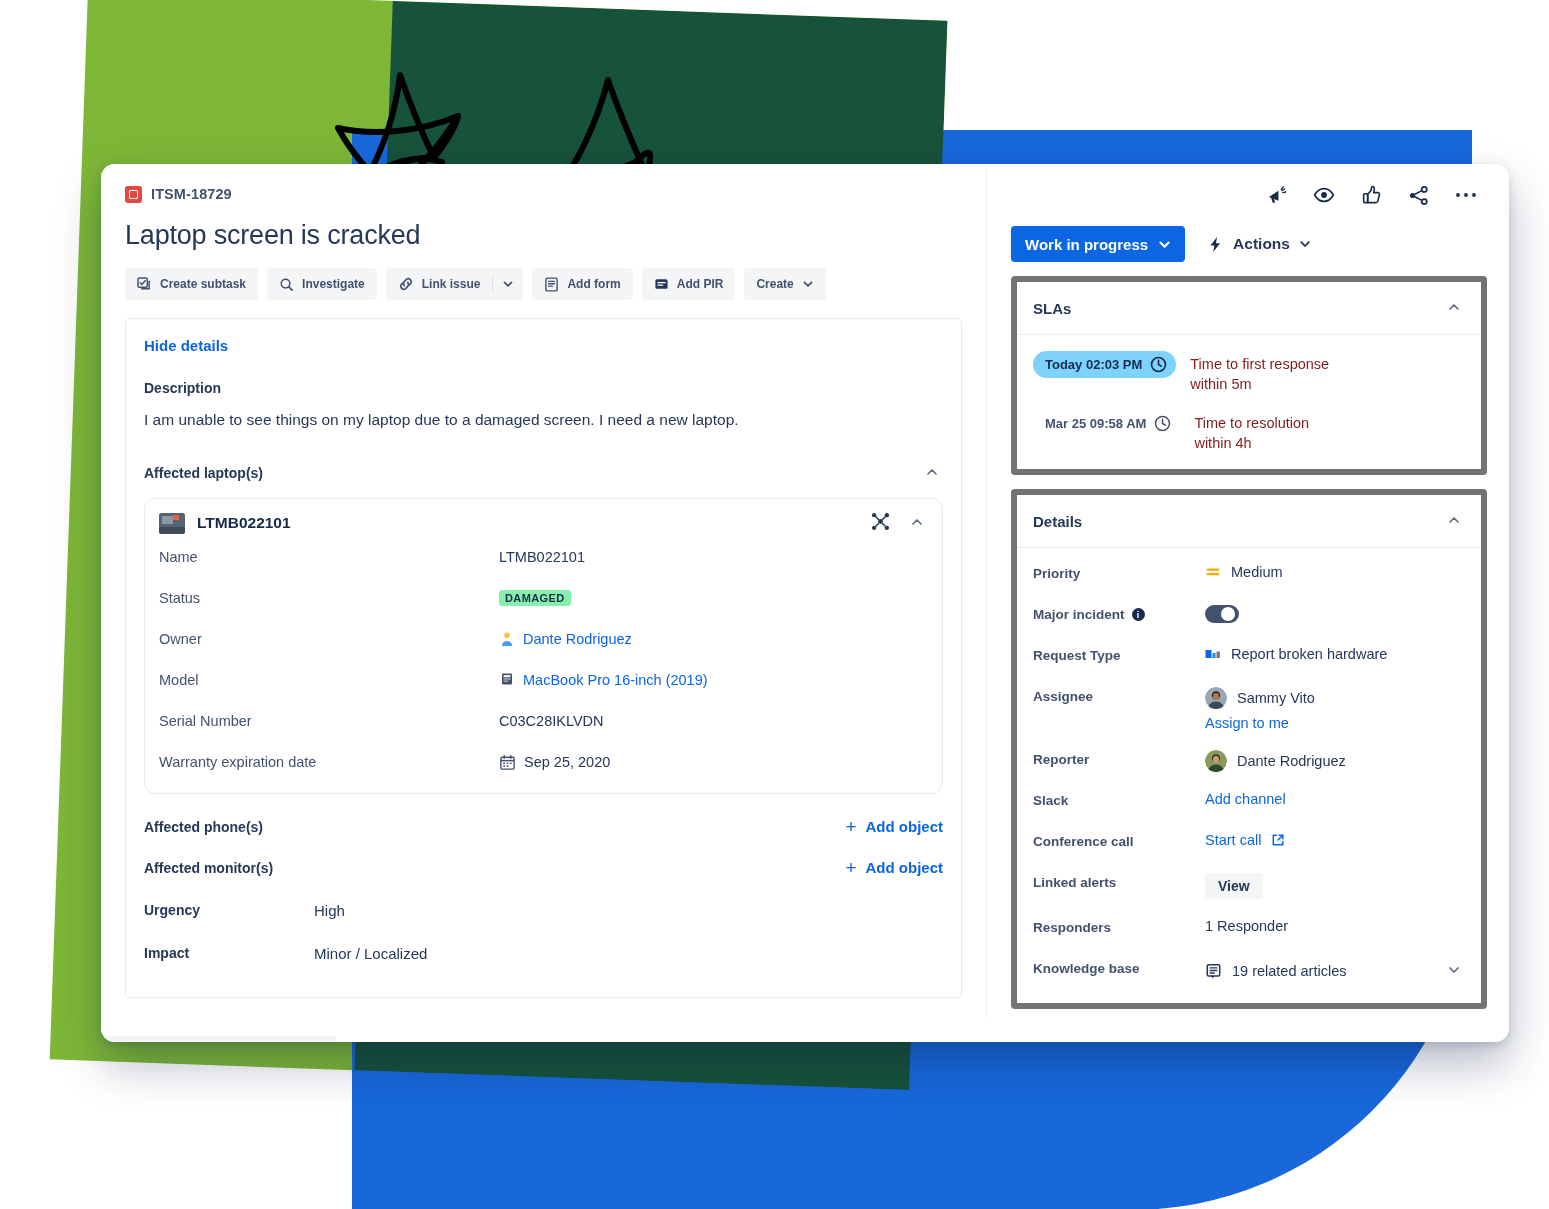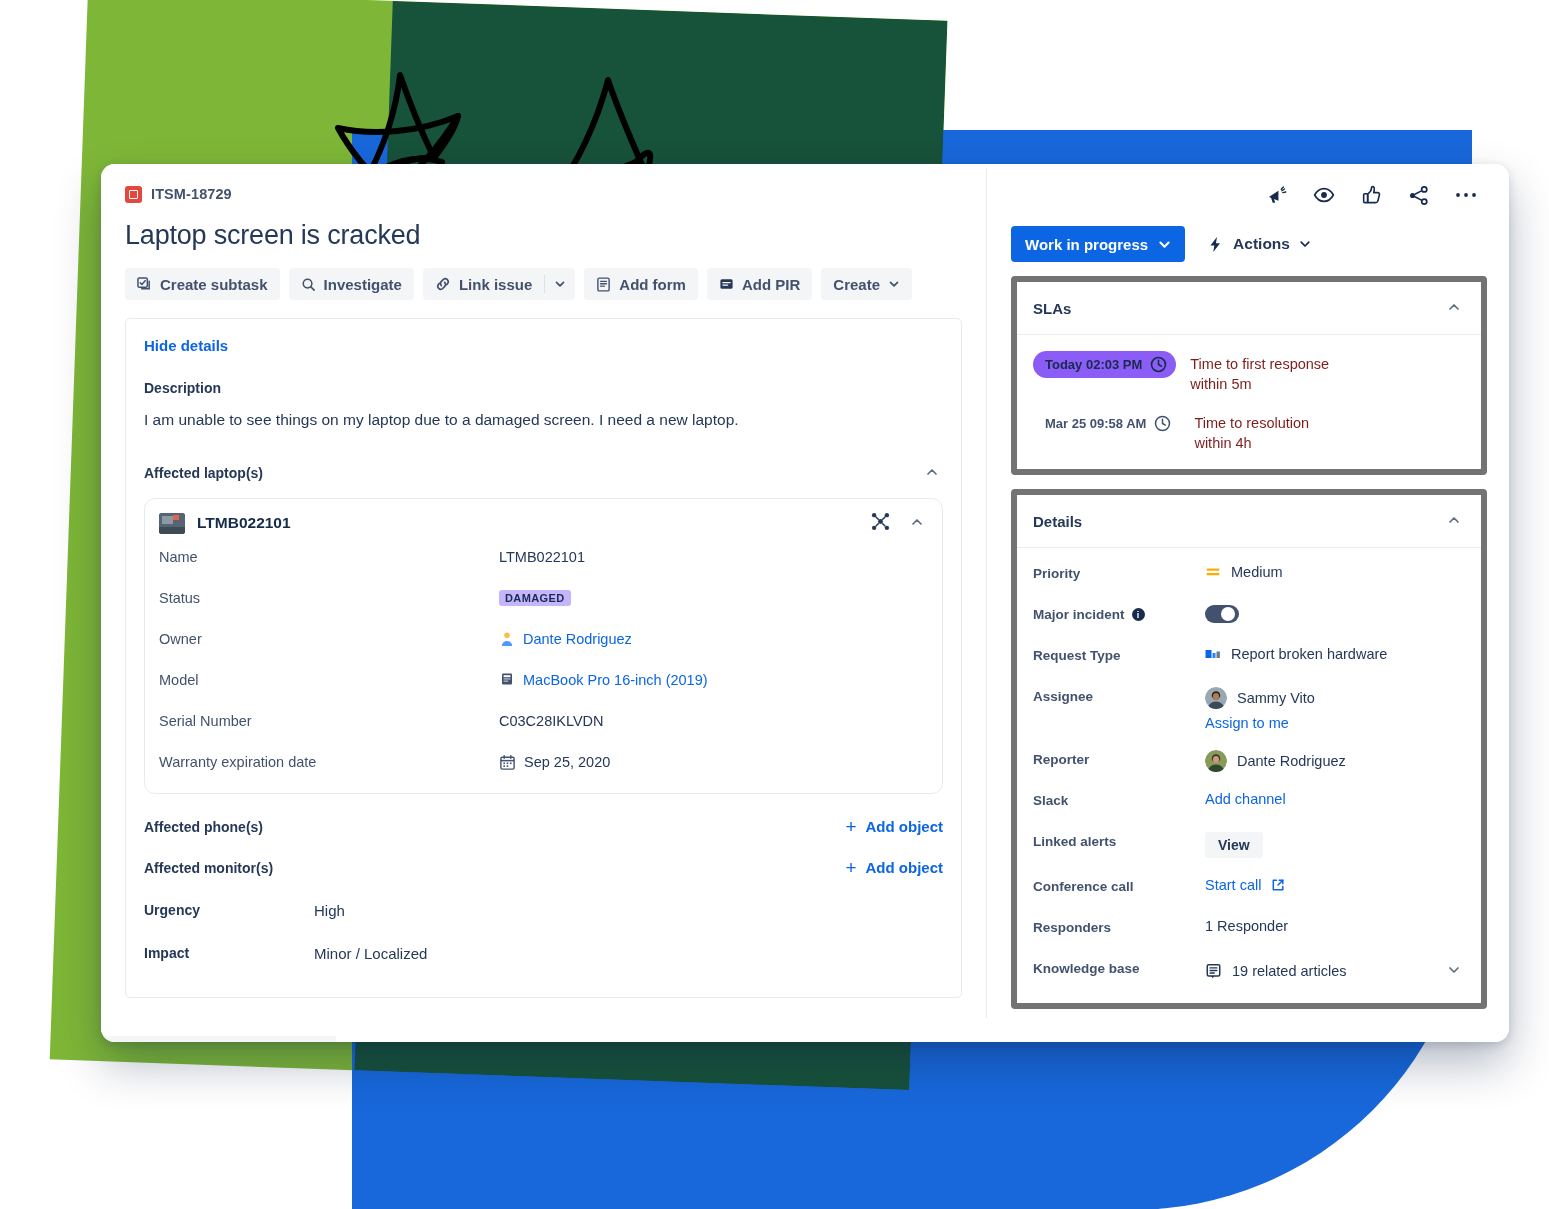--- a/index.html
+++ b/index.html
@@ -64,21 +64,21 @@
     font-size: 27px; line-height:34px; font-weight:400; color:#253858;
     letter-spacing:-0.2px;
   }
 
   
   .toolbar { display:flex; align-items:center; gap:9px; margin-top:16px; }
   .tbtn {
     display:flex; align-items:center; gap:8px;
     height:32px; padding:0 12px;
     background:#F4F5F7; border:none; border-radius:4px;
-    font-size:15px; color:#42526E; font-weight:600; cursor:pointer;
+    font-size:12px; color:#42526E; font-weight:600; cursor:pointer;
     white-space:nowrap;
   }
   .split { display:flex; align-items:center; background:#F4F5F7; border-radius:4px; height:32px; }
   .split .tbtn { background:transparent; }
   .split-sep { width:1px; height:18px; background:#DFE1E6; }
   .caret-btn { width:30px; height:32px; display:flex; align-items:center; justify-content:center; cursor:pointer; background:transparent; border:none;}
 
   
   .card {
     margin-top:18px;
@@ -109,21 +109,21 @@
   .obj-card { margin-top:13px; border:1px solid #E8EAED; border-radius:11px; overflow:hidden; }
   .obj-head { display:flex; align-items:center; padding:12px 14px 12px 14px; gap:12px; }
   .obj-thumb { width:26px; height:21px; border-radius:3px; flex:none; overflow:hidden; background:#4d5b66; }
   .obj-name { font-size:15.5px; font-weight:700; color:#172B4D; flex:1; }
   .obj-ico { display:flex; align-items:center; gap:16px; }
 
   .kv { display:flex; padding:0 14px 0 14px; margin-bottom:21px; align-items:center; min-height:20px; }
   .kv .k { width:340px; font-size:14.5px; color:#42526E; }
   .kv .v { font-size:14.5px; color:#253858; display:flex; align-items:center; gap:8px; }
   .lozenge {
-    background:#c4b5fd; color:#172B4D;
+    background:#86efac; color:#172B4D;
     font-size:11px; font-weight:700; letter-spacing:.4px;
     padding:2px 6px; border-radius:3px;
   }
 
   .row-add {
     display:flex; align-items:flex-end; justify-content:space-between;
     margin-top:24px; font-size:14px; font-weight:700; color:#253858;
   }
   .add-object { display:flex; align-items:center; gap:9px; color:#0C66E4; font-size:15px; font-weight:600; cursor:pointer; }
   .plus { font-size:19px; line-height:14px; font-weight:500; }
@@ -153,21 +153,21 @@
     display:flex; align-items:center; justify-content:space-between;
     padding:14px 16px; font-size:15px; font-weight:700; color:#253858;
     border-bottom:1px solid #EBECF0;
   }
   .panel-body { padding:16px 16px 14px 16px; }
 
   .sla { display:flex; align-items:flex-start; gap:14px; margin-bottom:16px; }
   .sla:last-child{ margin-bottom:2px; }
   .sla-pill {
     display:flex; align-items:center; gap:8px;
-    background:#8b5cf6; border-radius:14px; padding:5px 9px 5px 12px;
+    background:#7dd3fc; border-radius:14px; padding:5px 9px 5px 12px;
     font-size:13px; font-weight:700; color:#172B4D; white-space:nowrap;
   }
   .sla-plain {
     display:flex; align-items:center; gap:8px; padding:5px 9px 5px 12px;
     font-size:13px; font-weight:700; color:#42526E; white-space:nowrap;
   }
   .sla-txt { font-size:14.5px; color:#7f1d1d; line-height:20px; padding-top:3px; }
 
   .d-row { display:flex; align-items:flex-start; margin-bottom:19px; min-height:22px; }
   .d-row:last-child{ margin-bottom:6px; }
@@ -596,35 +596,35 @@
           </div>
 
           <div class="d-row">
             <span class="d-k">Slack</span>
             <span class="d-v">
               <span class="link">Add channel</span>
             </span>
           </div>
 
           <div class="d-row">
-            <span class="d-k">Linked alerts</span>
-            <span class="d-v">
-              <button class="view-btn">View</button>
-            </span>
-          </div>
-
-          <div class="d-row">
             <span class="d-k">Conference call</span>
             <span class="d-v">
               <span class="link">Start call</span>
               <svg width="14" height="14" viewBox="0 0 14 14">
                 <path d="M5.4 2.2 H2.3 v9.5 h9.5 V8.6" fill="none" stroke="#0C66E4" stroke-width="1.5" stroke-linecap="round" stroke-linejoin="round"></path>
                 <path d="M8.2 2.2 h3.6 v3.6" fill="none" stroke="#0C66E4" stroke-width="1.5" stroke-linecap="round" stroke-linejoin="round"></path>
                 <path d="M11.8 2.2 L7 7" stroke="#0C66E4" stroke-width="1.5" stroke-linecap="round"></path>
               </svg>
+            </span>
+          </div>
+
+          <div class="d-row">
+            <span class="d-k">Linked alerts</span>
+            <span class="d-v">
+              <button class="view-btn">View</button>
             </span>
           </div>
 
           <div class="d-row">
             <span class="d-k">Responders</span>
             <span class="d-v">1 Responder</span>
           </div>
 
           <div class="d-row">
             <span class="d-k">Knowledge base</span>

